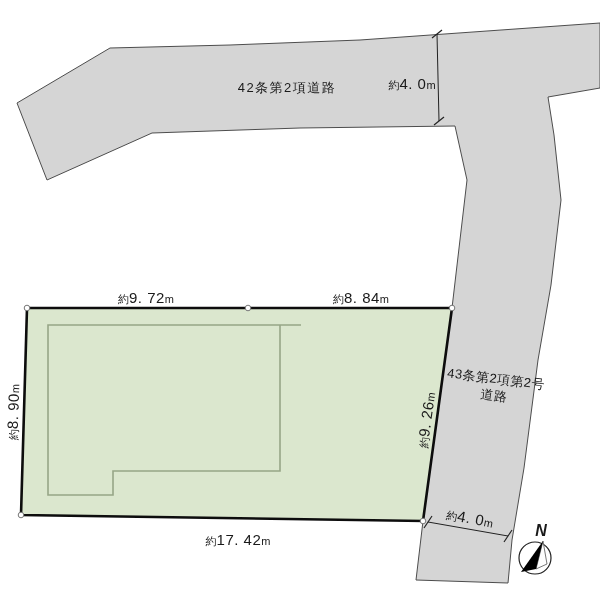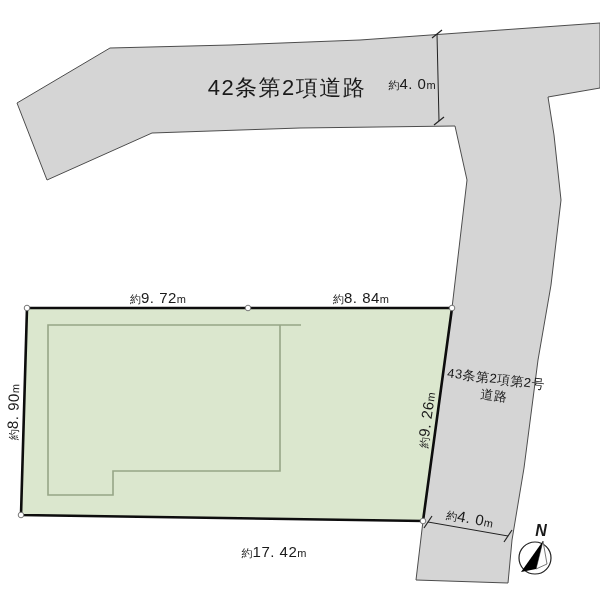--- a/index.html
+++ b/index.html
@@ -17,21 +17,21 @@
   .dimline    { stroke:#222; stroke-width:1; }
   .tick       { stroke:#222; stroke-width:1.2; }
   .dot        { fill:#fff; stroke:#777; stroke-width:1; }
   .compass-circle { fill:#fff; stroke:#222; stroke-width:1.2; }
   .needle-black   { fill:#000; }
   .needle-white   { fill:#fff; stroke:#555; stroke-width:0.8; }
   .label { position:absolute; white-space:nowrap; line-height:1.2; }
   .center { transform:translate(-50%,-50%); }
   .dim .val   { font-size:15px; letter-spacing:0.5px; }
   .dim .small { font-size:11px; }
-  .road-name  { font-size:22px; letter-spacing:1.5px; }
+  .road-name  { font-size:13px; letter-spacing:1.5px; }
   .side-road-name { font-size:13px; letter-spacing:0.5px; text-align:center; line-height:1.3; }
   .north { font-size:16px; font-style:italic; font-weight:bold; }
 </style>
 </head>
 <body>
 
 <div class="stage">
 
   <svg width="600" height="600" viewBox="0 0 600 600">
 
@@ -67,37 +67,37 @@
   </svg>
 
   <div class="label center road-name" style="left:287px; top:88px;">
     <span>42条第2項道路</span>
   </div>
 
   <div class="label center dim" style="left:412px; top:84px;">
     <span class="small">約</span><span class="val">4. 0</span><span class="small">m</span>
   </div>
 
-  <div class="label center dim" style="left:158px; top:298px;">
+  <div class="label center dim" style="left:146px; top:298px;">
     <span class="small">約</span><span class="val">9. 72</span><span class="small">m</span>
   </div>
 
   <div class="label center dim" style="left:361px; top:298px;">
     <span class="small">約</span><span class="val">8. 84</span><span class="small">m</span>
   </div>
 
   <div class="label dim" style="left:13px; top:412px; transform:translate(-50%,-50%) rotate(-88deg);">
     <span class="small">約</span><span class="val">8. 90</span><span class="small">m</span>
   </div>
 
   <div class="label dim" style="left:426px; top:420px; transform:translate(-50%,-50%) rotate(-82deg);">
     <span class="small">約</span><span class="val">9. 26</span><span class="small">m</span>
   </div>
 
-  <div class="label center dim" style="left:238px; top:552px;margin-left:36px;">
+  <div class="label center dim" style="left:238px; top:540px;">
     <span class="small">約</span><span class="val">17. 42</span><span class="small">m</span>
   </div>
 
   <div class="label dim" style="left:470px; top:518px; transform:translate(-50%,-50%) rotate(11deg);">
     <span class="small">約</span><span class="val">4. 0</span><span class="small">m</span>
   </div>
 
   <div class="label side-road-name" style="left:495px; top:388px; transform:translate(-50%,-50%) rotate(7deg);">
     <div>43条第2項第2号</div>
     <div>道路</div>

